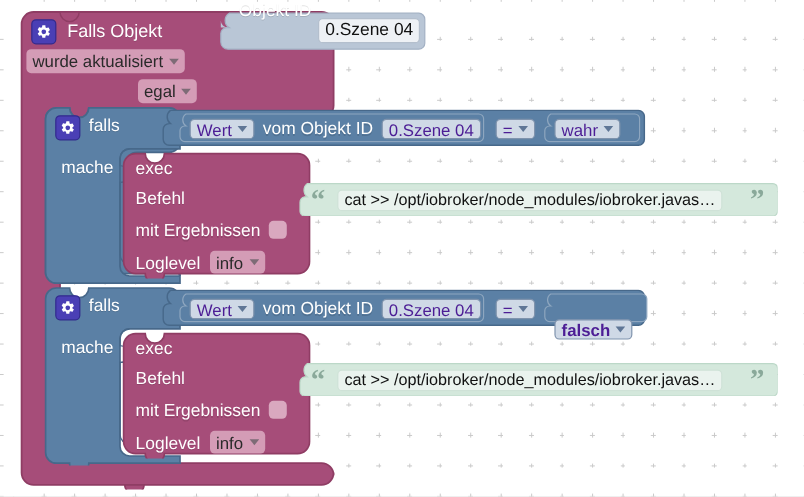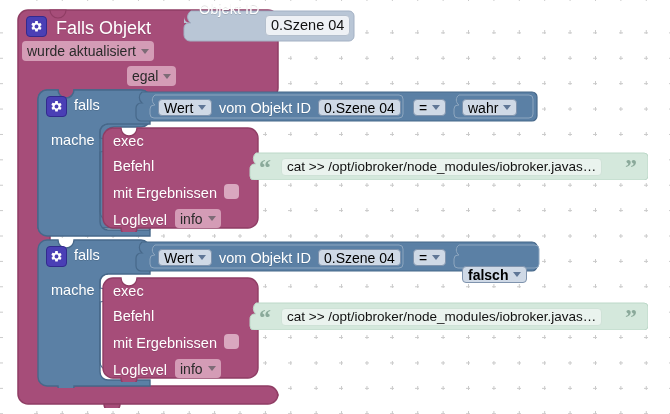--- a/index.html
+++ b/index.html
@@ -91,21 +91,21 @@
     border: 1px solid #9aa7b8;
     color: #111;
   }
   .field-pink {
     background: #d49cb6;
     color: #2a2a2a;
   }
   .field-blue {
     background: #cfd9e6;
     border: 1px solid #7f93ad;
-    color: #000000;
+    color: #4c1d95;
   }
   .caret {
     margin-left: 5px;
     width: 0; height: 0;
     border-left: 4px solid transparent;
     border-right: 4px solid transparent;
     border-top: 5px solid #7d6b76;
   }
   .caret-b { border-top-color: #5f7696; }
 
@@ -171,28 +171,28 @@
 
       <path d="M34,2 a8,8 0 0 0 16,0 z" fill="#a64d79" stroke="#8f3d64" stroke-width="1.2"></path>
     </svg>
 
     <div class="gear" style="left:26px; top:16px;">
       <svg width="13" height="13" viewBox="0 0 24 24" aria-hidden="true">
         <path fill="#ffffff" d="M19.14,12.94a7.14,7.14,0,0,0,.05-.94,7.14,7.14,0,0,0-.05-.94l2-1.58a.49.49,0,0,0,.12-.61l-1.92-3.32a.49.49,0,0,0-.59-.22l-2.39,1a7.3,7.3,0,0,0-1.62-.94l-.36-2.54A.48.48,0,0,0,13.9,2H10.1a.48.48,0,0,0-.47.41L9.27,4.95a7.3,7.3,0,0,0-1.62.94l-2.39-1a.49.49,0,0,0-.59.22L2.75,8.43a.49.49,0,0,0,.12.61l2,1.58a7.14,7.14,0,0,0,0,1.88l-2,1.58a.49.49,0,0,0-.12.61l1.92,3.32a.49.49,0,0,0,.59.22l2.39-1a7.3,7.3,0,0,0,1.62.94l.36,2.54a.48.48,0,0,0,.47.41h3.8a.48.48,0,0,0,.47-.41l.36-2.54a7.3,7.3,0,0,0,1.62-.94l2.39,1a.49.49,0,0,0,.59-.22l1.92-3.32a.49.49,0,0,0-.12-.61ZM12,15.6A3.6,3.6,0,1,1,15.6,12,3.6,3.6,0,0,1,12,15.6Z"></path>
       </svg>
     </div>
 
-    <span class="blk lbl" style="left:56px; top:19px; font-size:18px;">Falls Objekt</span>
+    <span class="blk lbl" style="left:56px; top:19px; font-size:15px;">Falls Objekt</span>
 
     <span class="blk field field-pink" style="left:22px; top:41px; height:20px;justify-content:flex-end;">
       <span>wurde aktualisiert</span>
       <i class="caret"></i>
     </span>
 
-    <span class="blk field field-pink" style="left:127px; top:66px; height:20px;">
+    <span class="blk field field-pink" style="left:115px; top:66px; height:20px;">
       <span>egal</span>
       <i class="caret"></i>
     </span>
 
     <svg class="blk" style="left:183px; top:10px;" width="172" height="32" viewBox="0 0 172 32">
       <path d="M8,1 a7,7 0 0 0 0,12 L6,13 a5,5 0 0 0 -5,5 L1,25 a6,6 0 0 0 6,6
                L166,31 a5,5 0 0 0 5,-5 L171,6 a5,5 0 0 0 -5,-5 Z" fill="#b9c6d6" stroke="#a3b1c4" stroke-width="1"></path>
       <path d="M1,7 a6,6 0 0 1 6,-6 L7,1 a6,6 0 0 0 0,12 l-6,0 Z" fill="#b9c6d6"></path>
     </svg>
     <span class="blk lbl" style="left:199px; top:2px;">Objekt ID</span>

